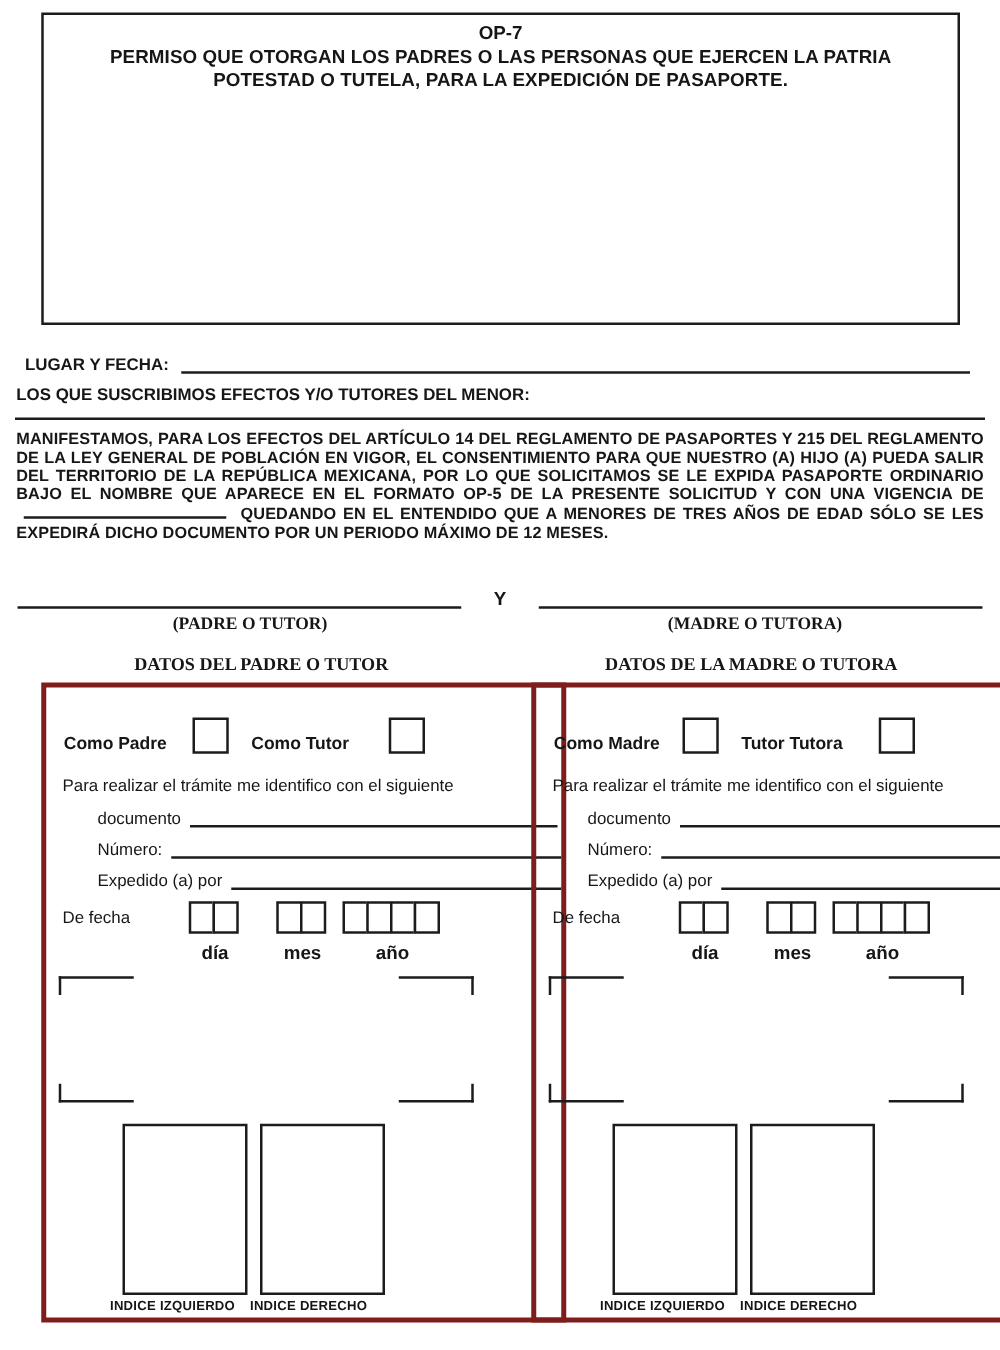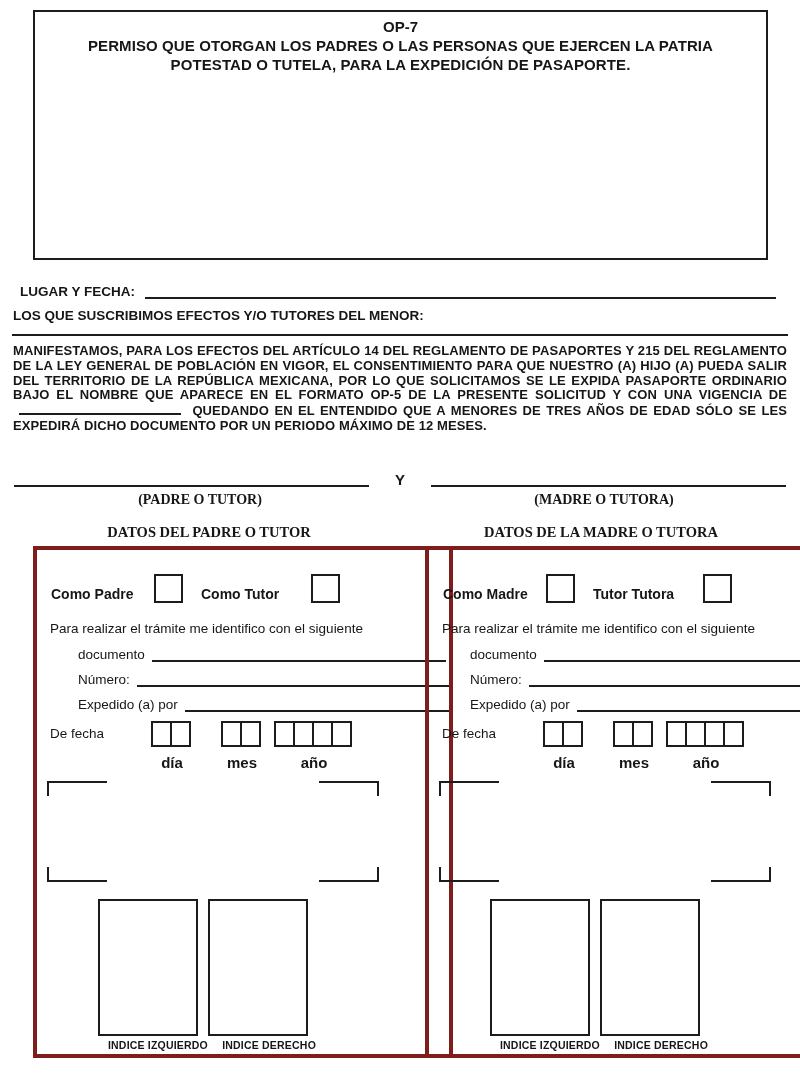--- a/index.html
+++ b/index.html
@@ -87,21 +87,21 @@
 
   .photo-frame { position:absolute; top:231px; left:10px; width:332px; height:101px; }
   .corner { position:absolute; width:60px; height:15px; }
   .corner.tl { top:0; left:0; border-top:2px solid #1c1c1c; border-left:2px solid #1c1c1c; }
   .corner.tr { top:0; right:0; border-top:2px solid #1c1c1c; border-right:2px solid #1c1c1c; }
   .corner.bl { bottom:0; left:0; border-bottom:2px solid #1c1c1c; border-left:2px solid #1c1c1c; }
   .corner.br { bottom:0; right:0; border-bottom:2px solid #1c1c1c; border-right:2px solid #1c1c1c; }
 
   .fp-box { position:absolute; top:349px; width:100px; height:137px; border:2px solid #1c1c1c; }
   .fp1 { left:61px; } .fp2 { left:171px; }
-  .fp-lab { position:absolute; top:489px; text-align:right; font-size:10.5px; font-weight:bold; letter-spacing:.2px; }
+  .fp-lab { position:absolute; top:489px; text-align:left; font-size:10.5px; font-weight:bold; letter-spacing:.2px; }
   .fl1 { left:51px; width:120px; } .fl2 { left:163px; width:116px; }
 </style>
 </head>
 <body>
 
 <div class="page">
 
   <div class="title-box">
     <div class="form-code">OP-7</div>
     <div class="form-title">PERMISO QUE OTORGAN LOS PADRES O LAS PERSONAS QUE EJERCEN LA PATRIA POTESTAD O TUTELA, PARA LA EXPEDICIÓN DE PASAPORTE.</div>

